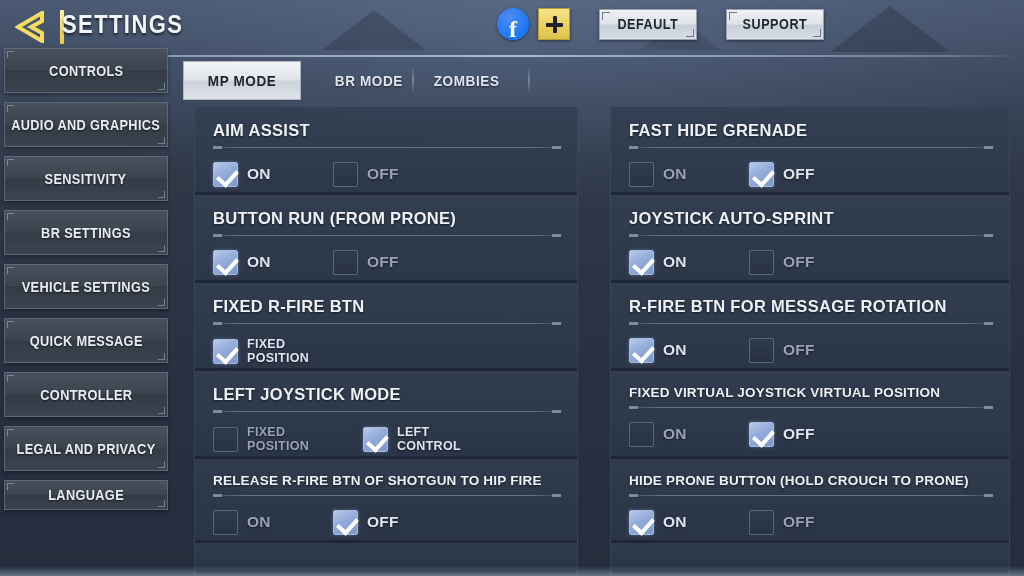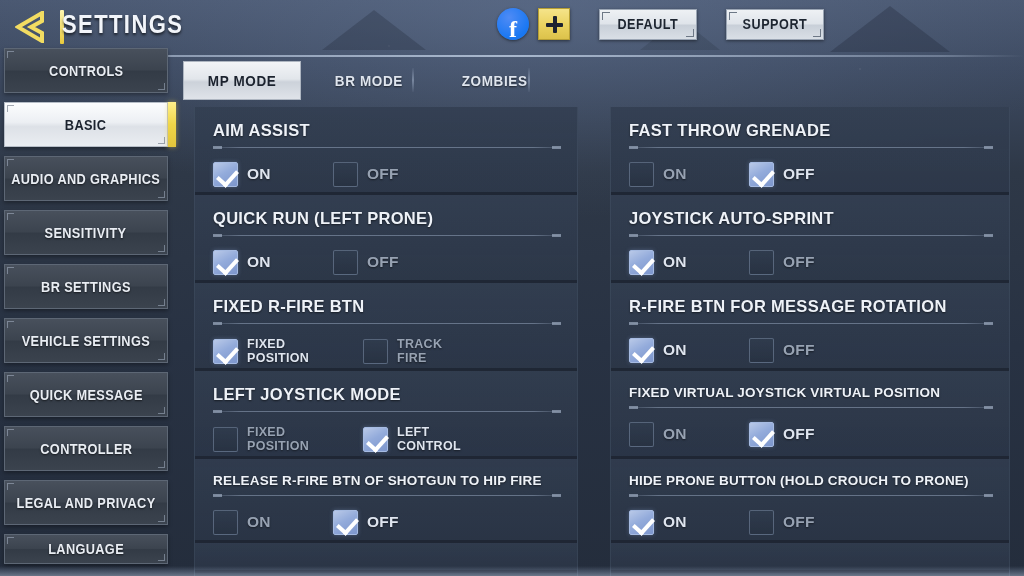--- a/index.html
+++ b/index.html
@@ -227,24 +227,20 @@
           <span>SUPPORT</span>
         </div>
     </div>
   </div>
   <div class="hdr-line"></div>
 
   <div class="sidebar">
     <div class="side-item">
         <span class="lbl">CONTROLS</span>
       </div>
-    <div class="side-item active">
-        <span class="lbl">BASIC</span>
-        <span class="accent"></span>
-      </div>
     <div class="side-item">
         <span class="lbl">AUDIO AND GRAPHICS</span>
       </div>
     <div class="side-item">
         <span class="lbl">SENSITIVITY</span>
       </div>
     <div class="side-item">
         <span class="lbl">BR SETTINGS</span>
       </div>
     <div class="side-item">
@@ -266,21 +262,21 @@
 
   <div class="content">
     <div class="tabbar">
       <div class="tab active" style="left:3px; width:118px;">
           <span class="tlbl">MP MODE</span>
         </div>
       <div class="tab" style="left:130px; width:118px;">
           <span class="tlbl">BR MODE</span>
         </div>
       <div class="tab-sep" style="left:232px;"></div>
-      <div class="tab" style="left:256px; width:118px;">
+      <div class="tab" style="left:228px; width:118px;">
           <span class="tlbl">ZOMBIES</span>
         </div>
       <div class="tab-sep" style="left:348px;"></div>
     </div>
 
     <div class="panel left">
 
       <div class="row">
         <div class="row-title">AIM ASSIST</div>
         <div class="rule"></div>
@@ -290,21 +286,21 @@
               <span class="opt-label">ON</span>
             </div>
           <div class="opt w1 off">
               <span class="cbox"></span>
               <span class="opt-label">OFF</span>
             </div>
         </div>
       </div>
 
       <div class="row">
-        <div class="row-title">QUICK RUN (LEFT PRONE)</div>
+        <div class="row-title">BUTTON RUN (FROM PRONE)</div>
         <div class="rule"></div>
         <div class="opts">
           <div class="opt w1">
               <span class="cbox on"></span>
               <span class="opt-label">ON</span>
             </div>
           <div class="opt w1 off">
               <span class="cbox"></span>
               <span class="opt-label">OFF</span>
             </div>
@@ -313,25 +309,20 @@
 
       <div class="row">
         <div class="row-title">FIXED R-FIRE BTN</div>
         <div class="rule"></div>
         <div class="opts">
           <div class="opt w2">
               <span class="cbox on"></span>
               <span class="opt-label two">FIXED
 POSITION</span>
             </div>
-          <div class="opt w2 off">
-              <span class="cbox"></span>
-              <span class="opt-label two">TRACK
-FIRE</span>
-            </div>
         </div>
       </div>
 
       <div class="row">
         <div class="row-title">LEFT JOYSTICK MODE</div>
         <div class="rule"></div>
         <div class="opts">
           <div class="opt w2 off">
               <span class="cbox"></span>
               <span class="opt-label two">FIXED
@@ -359,21 +350,21 @@
             </div>
         </div>
       </div>
 
       <div class="row partial"></div>
     </div>
 
     <div class="panel right">
 
       <div class="row">
-        <div class="row-title">FAST THROW GRENADE</div>
+        <div class="row-title">FAST HIDE GRENADE</div>
         <div class="rule"></div>
         <div class="opts">
           <div class="opt w1 off">
               <span class="cbox"></span>
               <span class="opt-label">ON</span>
             </div>
           <div class="opt w1">
               <span class="cbox on"></span>
               <span class="opt-label">OFF</span>
             </div>

